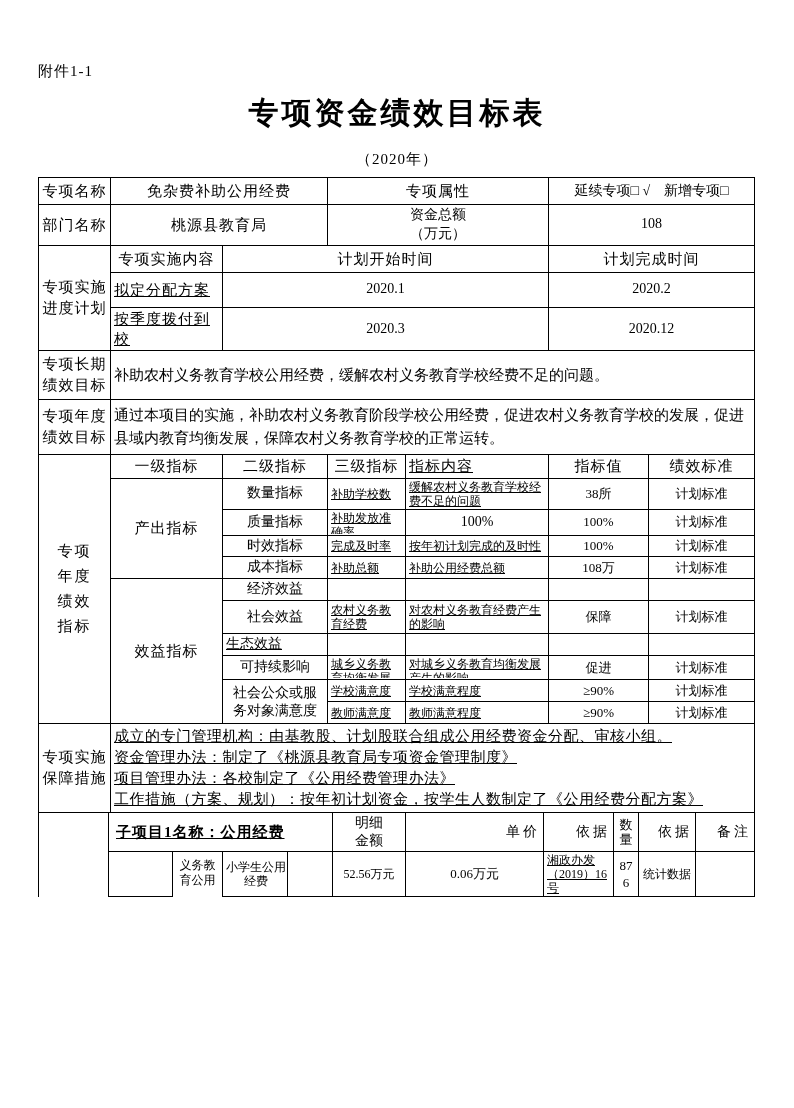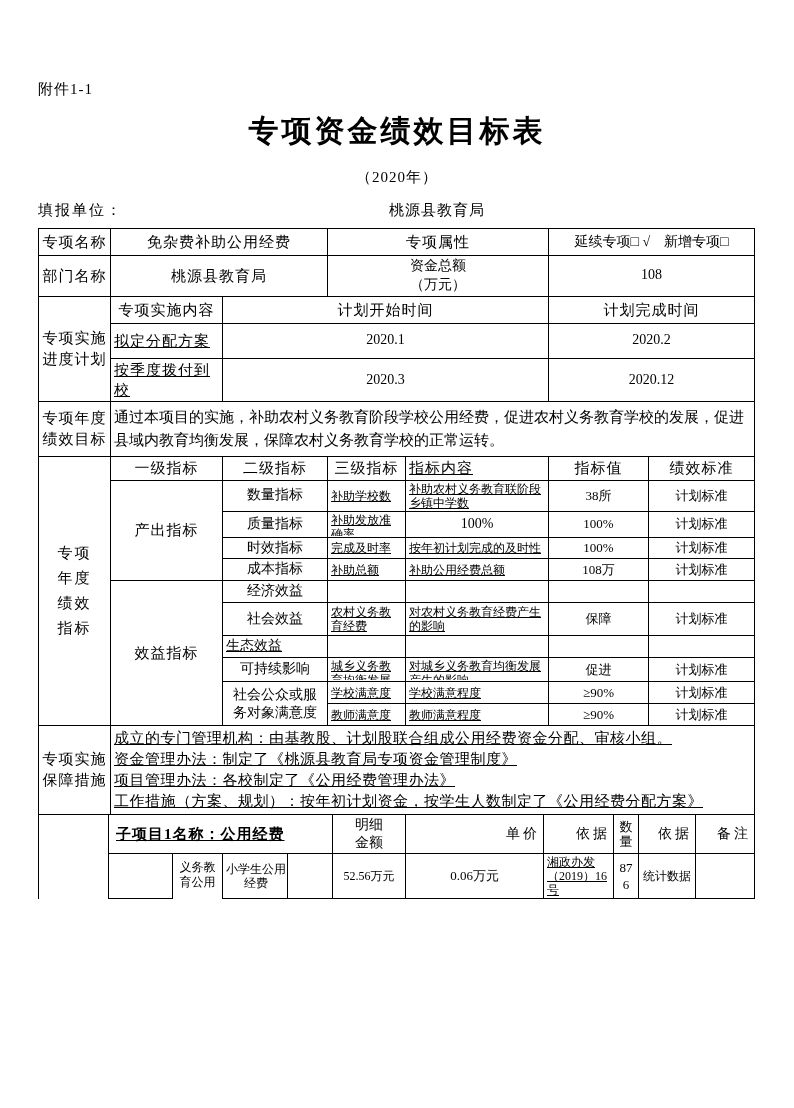--- a/index.html
+++ b/index.html
@@ -1,18 +1,18 @@
 <!DOCTYPE html>
 <html><head>
 <meta charset="utf-8">
 <style>
   html,body{margin:0;padding:0;background:#ffffff;}
   .page{width:794px;height:1108px;background:#fff;overflow:hidden;
         font-family:"Liberation Serif","DejaVu Serif",serif;color:#000;}
-  .attachment{padding-top:80px;margin-left:38px;font-size:15px;letter-spacing:1px;}
+  .attachment{padding-top:62px;margin-left:38px;font-size:15px;letter-spacing:1px;}
   .doc-title{margin:12px 0 0 0;text-align:center;font-size:30px;font-weight:bold;letter-spacing:3px;}
   .doc-year{margin-top:16px;text-align:center;font-size:15px;letter-spacing:1px;}
   .unit-row{display:flex;margin:14px 0 5px 38px;font-size:15px;}
   .unit-label{letter-spacing:2px;}
   .unit-value{margin-left:266px;letter-spacing:1px;}
 
   table{border-collapse:collapse;table-layout:fixed;width:716px;margin-left:38px;margin-top:-1px;}
   table.first{margin-top:8px;}
   td{border:1px solid #000;padding:1px 3px;font-size:14px;text-align:center;
      vertical-align:middle;overflow:hidden;word-break:break-all;line-height:1.35;}
@@ -39,24 +39,20 @@
   .sp{letter-spacing:3px;text-align:right;}
 </style>
 </head>
 <body>
 
 <div class="page">
 
   <div class="attachment">附件1-1</div>
   <div class="doc-title">专项资金绩效目标表</div>
   <div class="doc-year">（2020年）</div>
-  <div class="unit-row">
-    <span class="unit-label">填报单位：</span>
-    <span class="unit-value">桃源县教育局</span>
-  </div>
 
   <table class="first">
     <colgroup>
         <col style="width:72px">
         <col style="width:217px">
         <col style="width:221px">
         <col style="width:206px">
       </colgroup>
     <tbody>
         <tr style="height:27px">
@@ -105,20 +101,28 @@
     </tr>
   </tbody>
     </table>
 
   <table>
     <colgroup>
         <col style="width:72px">
         <col style="width:644px">
       </colgroup>
     <tbody>
+        <tr style="height:49px">
+      <td>
+            <div class="wlabel">专项长期绩效目标</div>
+          </td>
+      <td>
+            <div class="goal-text">补助农村义务教育学校公用经费，缓解农村义务教育学校经费不足的问题。</div>
+          </td>
+    </tr>
     <tr style="height:55px">
       <td>
             <div class="wlabel">专项年度绩效目标</div>
           </td>
       <td>
             <div class="goal-text">通过本项目的实施，补助农村义务教育阶段学校公用经费，促进农村义务教育学校的发展，促进县域内教育均衡发展，保障农村义务教育学校的正常运转。</div>
           </td>
     </tr>
   </tbody>
     </table>
@@ -142,21 +146,21 @@
       <td class="lbl">二级指标</td>
       <td class="lbl">三级指标</td>
       <td class="lbl left">指标内容</td>
       <td class="lbl">指标值</td>
       <td class="lbl">绩效标准</td>
     </tr>
     <tr style="height:31px">
       <td rowspan="4" class="lbl">产出指标</td>
       <td>数量指标</td>
       <td class="small left">补助学校数</td>
-      <td class="small left">补助农村义务教育联阶段乡镇中学数</td>
+      <td class="small left">缓解农村义务教育学校经费不足的问题</td>
       <td class="val13">38所</td>
       <td class="val13">计划标准</td>
     </tr>
     <tr style="height:24px">
       <td>质量指标</td>
       <td class="small left">
             <div class="clip22">补助发放准确率</div>
           </td>
       <td>100%</td>
       <td class="val13">100%</td>

